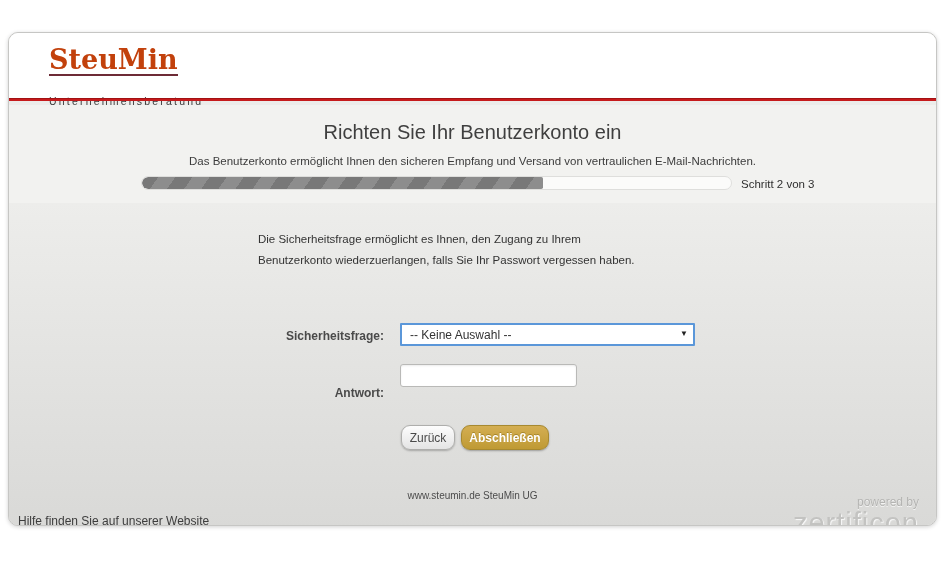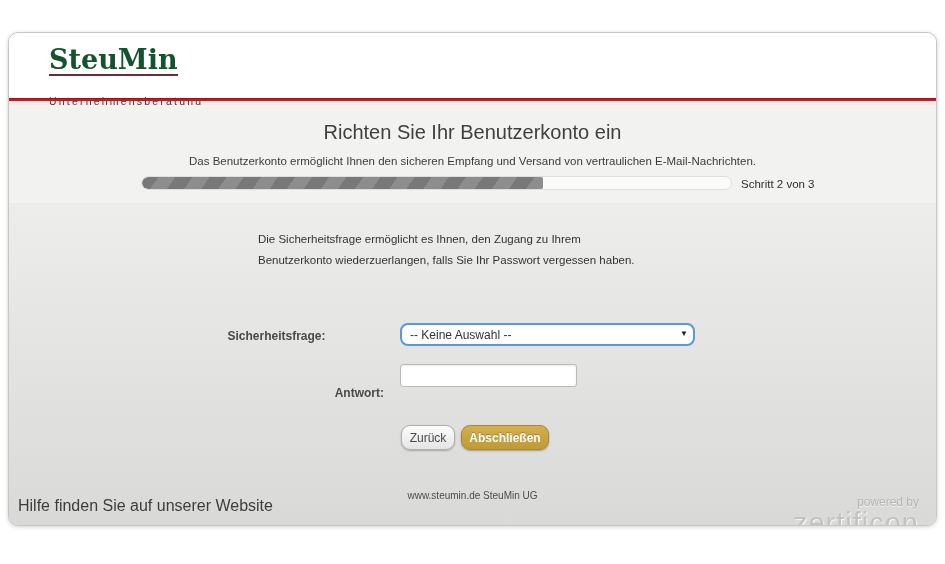--- a/index.html
+++ b/index.html
@@ -10,21 +10,21 @@
     border: 1px solid #c6c6c4; border-radius: 10px;
     box-shadow: 0 1px 4px rgba(0,0,0,0.18);
     overflow: hidden; background: #ececea;
   }
 
   
   .card-header { position: absolute; left: 0; top: 0; width: 100%; height: 65px; background: #ffffff; }
   .logo-block { position: absolute; left: 40px; top: 12px; }
   .logo-name {
     font-family: "DejaVu Serif", "Liberation Serif", serif;
-    font-weight: bold; font-size: 27px; line-height: 29px; color: #14532d;
+    font-weight: bold; font-size: 27px; line-height: 29px; color: #c2410c;
     display: inline-block; border-bottom: 2px solid #6d2b36; padding-bottom: 0px;
   }
   .logo-tagline { font-size: 10.5px; color: #3a3a3a; letter-spacing: 2.2px; margin-top: 19px; }
 
   .red-rule { position: absolute; left: 0; top: 65px; width: 100%; height: 3px; background: #c61a1c; border-top: 1px solid #a31113; }
 
   
   .section-top {
     position: absolute; left: 0; top: 72px; width: 100%; height: 101px;
     background: #f2f2f0; border-bottom: 1px solid #d6d6d4;
@@ -43,27 +43,27 @@
   .progress-step { position: absolute; left: 732px; top: 73px; font-size: 11.5px; color: #2f2f2f; }
 
   
   .section-main {
     position: absolute; left: 0; top: 170px; width: 100%; height: 324px;
     background: linear-gradient(#ededeb, #d9d9d7);
   }
   .form-description { position: absolute; left: 249px; top: 26px; width: 392px; font-size: 11.5px; line-height: 21px; color: #333333; }
 
   .field-label { position: absolute; left: 160px; width: 215px; text-align: right; font-size: 12px; font-weight: bold; color: #4a4a4a; }
-  .label-question { top: 126px; text-align: center; }
+  .label-question { top: 126px; }
   .label-answer   { top: 183px; }
 
   .select-wrap { position: absolute; left: 391px; top: 120px; width: 295px; height: 23px; }
   select.question-select {
     width: 100%; height: 100%; -webkit-appearance: none; appearance: none;
-    background: #ffffff; border: 2px solid #5b97d9; border-radius: 8px;
+    background: #ffffff; border: 2px solid #5b97d9; border-radius: 1px;
     font-family: "Liberation Sans", sans-serif; font-size: 12px; color: #333333;
     padding: 0 18px 0 8px; outline: none;
   }
   .select-arrow {
     position: absolute; right: 7px; top: 7px; font-size: 8px; color: #222222;
     pointer-events: none; line-height: 8px;
   }
   input.answer-input {
     position: absolute; left: 391px; top: 161px; width: 177px; height: 23px;
     background: #ffffff; border: 1px solid #b9b9b7; border-radius: 3px;
@@ -78,21 +78,21 @@
     color: #4a4a4a; box-shadow: 0 1px 2px rgba(0,0,0,0.25);
   }
   .btn-finish {
     left: 452px; width: 88px; font-weight: bold;
     background: linear-gradient(#d4ae52, #bf9a34); border: 1px solid #a78930;
     color: #ffffff; text-shadow: 0 -1px 0 rgba(120,90,10,0.45);
     box-shadow: 0 1px 2px rgba(0,0,0,0.3);
   }
 
   .site-info { position: absolute; left: 0; top: 287px; width: 100%; text-align: center; font-size: 10px; color: #4c4c4c; }
-  .help-text { position: absolute; left: 9px; top: 294px; font-size: 16px; color: #3d3d3d; }
+  .help-text { position: absolute; left: 9px; top: 311px; font-size: 12px; color: #3d3d3d; }
 
   .powered-block { position: absolute; right: 17px; top: 292px; text-align: right; }
   .powered-by { font-size: 12px; color: #b4b4b2; text-shadow: 0 1px 0 rgba(255,255,255,0.7); }
   .vendor-mark {
     font-size: 29px; line-height: 29px; margin-top: 0px; color: #c3c3c1;
     letter-spacing: 1px; text-shadow: 1px 1px 1px rgba(255,255,255,0.85);
   }
 </style>
 </head>
 <body>

